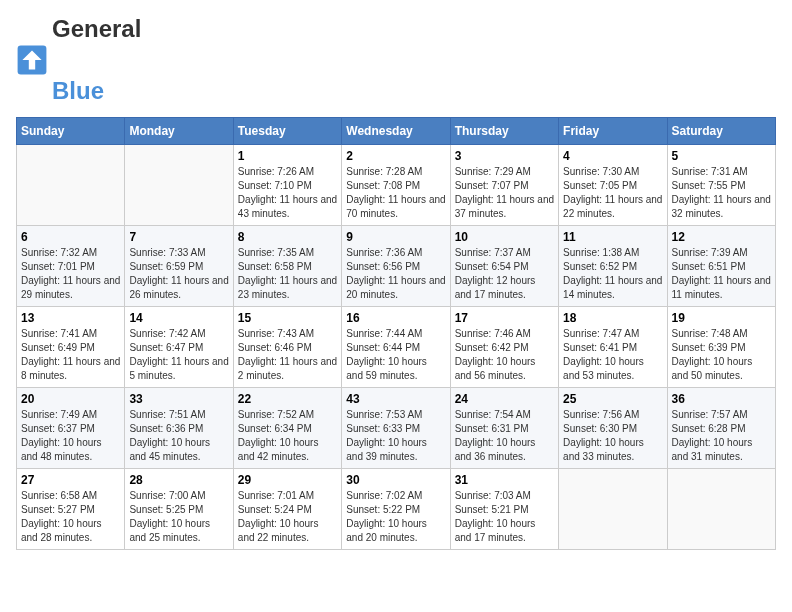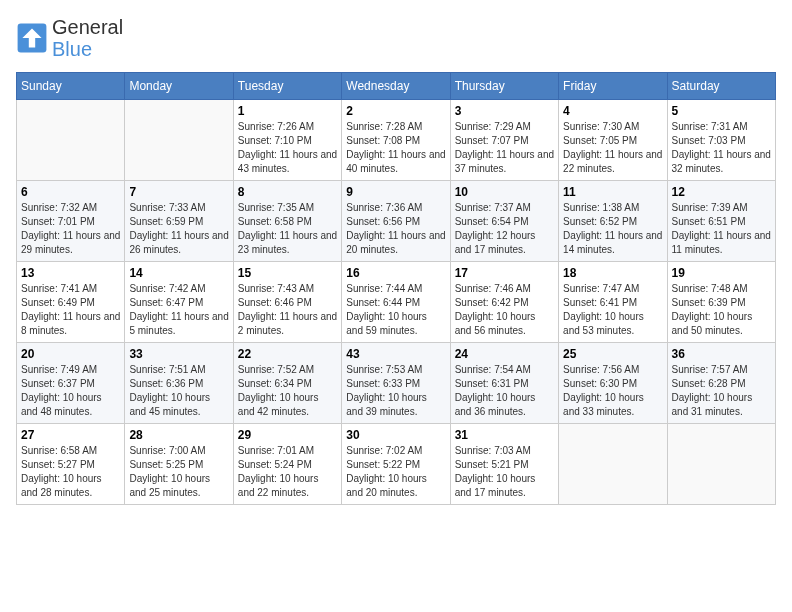--- a/index.html
+++ b/index.html
@@ -15,26 +15,26 @@
       justify-content: space-between;
       align-items: flex-start;
       margin-bottom: 12px;
     }
     .logo {
       display: flex;
       align-items: center;
       gap: 4px;
     }
     .logo-text {
-      font-size: 20px;
-      font-weight: normal;
+      font-size: 24px;
+      font-weight: bold;
       color: #333;
       line-height: 1.1;
     }
-    .logo-blue { color: #4a90d9; }
+    .logo-blue { color: #4a90d9; margin-top: 36px; }
     .logo-icon {
       width: 32px;
       height: 32px;
     }
     .title-area {
       text-align: right;
     }
     .month-title {
       font-size: 32px;
       font-weight: bold;
@@ -48,21 +48,21 @@
       width: 100%;
       border-collapse: collapse;
       font-size: 11px;
     }
     .calendar th {
       background: #4a7fc1;
       color: #fff;
       padding: 6px 4px;
       text-align: left;
       font-size: 12px;
-      font-weight: normal;
+      font-weight: bold;
       border: 1px solid #3a6aaf;
     }
     .calendar td {
       border: 1px solid #ccc;
       vertical-align: top;
       padding: 4px;
       width: 108px;
       min-height: 80px;
       background: #fff;
     }
@@ -129,21 +129,21 @@
           <div>Sunrise: 7:26 AM</div>
           <div>Sunset: 7:10 PM</div>
           <div>Daylight: 11 hours and 43 minutes.</div>
         </div>
       </td>
         <td>
         <span class="day-number">2</span>
         <div class="day-info">
           <div>Sunrise: 7:28 AM</div>
           <div>Sunset: 7:08 PM</div>
-          <div>Daylight: 11 hours and 40 minutes.</div>
+          <div>Daylight: 11 hours and 70 minutes.</div>
         </div>
       </td>
         <td>
         <span class="day-number">3</span>
         <div class="day-info">
           <div>Sunrise: 7:29 AM</div>
           <div>Sunset: 7:07 PM</div>
           <div>Daylight: 11 hours and 37 minutes.</div>
         </div>
       </td>
@@ -152,21 +152,21 @@
         <div class="day-info">
           <div>Sunrise: 7:30 AM</div>
           <div>Sunset: 7:05 PM</div>
           <div>Daylight: 11 hours and 22 minutes.</div>
         </div>
       </td>
         <td>
         <span class="day-number">5</span>
         <div class="day-info">
           <div>Sunrise: 7:31 AM</div>
-          <div>Sunset: 7:03 PM</div>
+          <div>Sunset: 7:55 PM</div>
           <div>Daylight: 11 hours and 32 minutes.</div>
         </div>
       </td>
       </tr>
       <tr>
         <td>
         <span class="day-number">6</span>
         <div class="day-info">
           <div>Sunrise: 7:32 AM</div>
           <div>Sunset: 7:01 PM</div>

